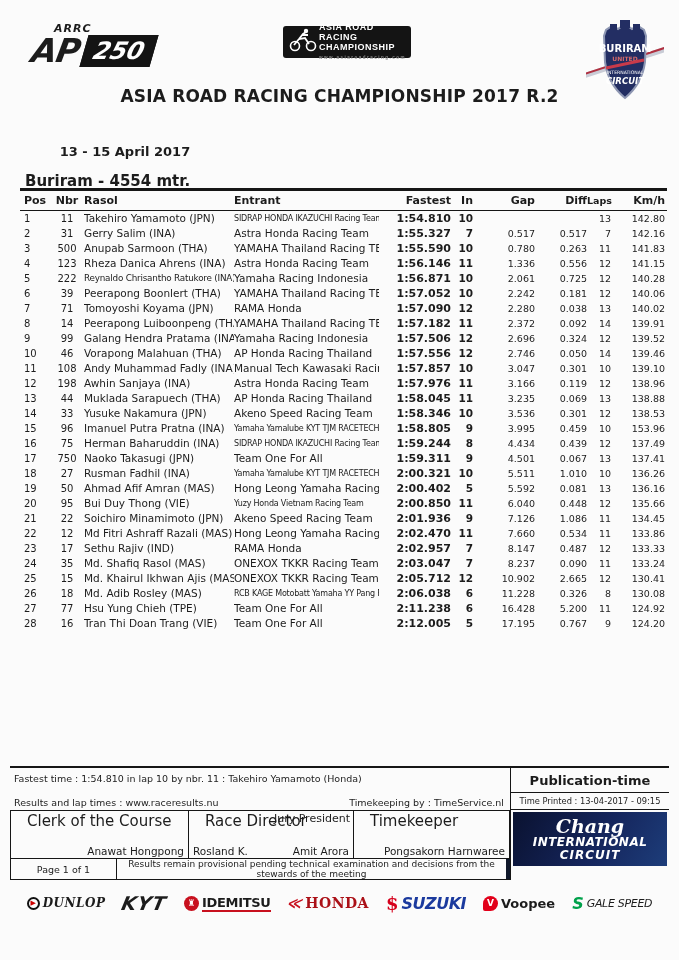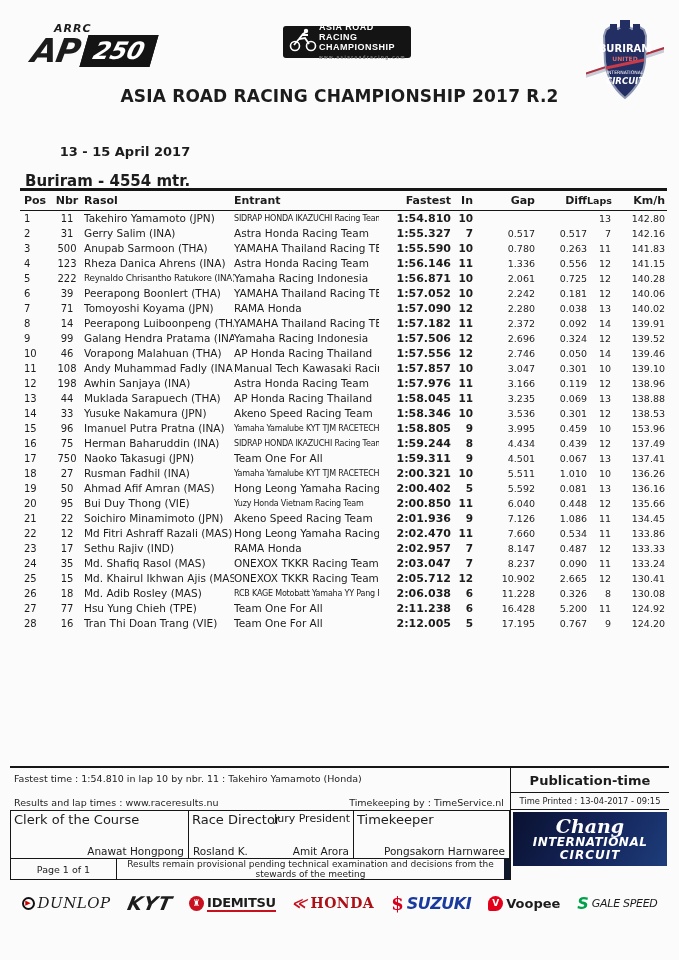--- a/index.html
+++ b/index.html
@@ -58,49 +58,49 @@
   td.smn { font-size:8.8px; letter-spacing:-.2px; }
 
   
   .footer { position:absolute; top:766px; left:10px; width:659px; display:flex;
             border-top:2px solid #161616; font-size:9.5px; }
   .f-left { width:500px; }
   .f-r1 { height:22px; padding:5px 0 0 4px; }
   .f-r2 { height:20px; display:flex; justify-content:space-between; align-items:flex-end; padding:0 6px 2px 4px; }
   .officials { display:flex; border-top:1px solid #161616; border-left:1px solid #161616; height:48px; }
   .ocell { position:relative; border-right:1px solid #161616; }
-  .ocell .olabel { position:absolute; top:1px; left:3px; font-size:13px;text-align:center; }
+  .ocell .olabel { position:absolute; top:1px; left:16px; font-size:15px;text-align:center; }
   .ocell .olabel2 { position:absolute; top:1px; right:3px; font-size:11px; }
   .ocell .oname { position:absolute; bottom:1px; right:4px; font-size:10.5px; }
   .ocell .oname2 { position:absolute; bottom:1px; left:4px; font-size:10.5px; }
   .o1 { width:178px; } .o2 { width:165px; } .o3 { width:156px; }
   .pagerow { display:flex; border-top:1px solid #161616; border-bottom:1px solid #161616;
              border-left:1px solid #161616; height:22px; }
   .pagecell { width:106px; border-right:1px solid #161616; display:flex; align-items:center; justify-content:center; font-size:9.5px; }
-  .provcell { flex:1; border-right:6px solid #0f172a; display:flex; align-items:center; justify-content:center;
+  .provcell { flex:1; border-right:4px solid #0f172a; display:flex; align-items:center; justify-content:center;
               font-size:9px; text-align:center; }
   .f-right { width:159px; border-left:1.5px solid #161616; }
   .pub { height:24px; display:flex; align-items:center; justify-content:center;
          font-size:13px; font-weight:bold; }
   .printed { height:18px; border-top:1px solid #161616; border-bottom:1px solid #161616;
              display:flex; align-items:center; justify-content:center; font-size:8.3px; }
   .chang { height:54px; margin:2px 2px 0 2px; background:linear-gradient(120deg,#0a1230 0%,#15255c 55%,#1d3d7a 100%);
            color:#fff; display:flex; flex-direction:column; align-items:center; justify-content:center; }
   .chang .c1t { font-family:"DejaVu Serif","Liberation Serif",serif; font-style:italic; font-weight:bold;
                 font-size:19px; line-height:19px; }
   .chang .c2t { font-style:italic; font-size:12px; font-weight:bold; letter-spacing:.5px; line-height:13px; }
   .chang .c3t { font-style:italic; font-size:12px; font-weight:bold; letter-spacing:1px; line-height:13px; }
   .f-right .empty { height:14px; }
 
   
   .sponsors { position:absolute; top:888px; left:0; width:679px; height:30px;
               display:flex; align-items:center; justify-content:center; gap:17px; }
   .sp { display:flex; align-items:center; gap:3px; white-space:nowrap; }
-  .sp-dunlop .txt { font-family:"DejaVu Serif","Liberation Serif",serif; font-weight:normal; font-style:italic;
-                    font-size:15px; letter-spacing:.5px; }
+  .sp-dunlop .txt { font-family:"DejaVu Serif","Liberation Serif",serif; font-weight:bold; font-style:italic;
+                    font-size:12px; letter-spacing:.5px; }
   .sp-dunlop .ic { width:13px; height:13px; border:2px solid #111; border-radius:50%; color:#c00;
                    font-size:7px; display:flex; align-items:center; justify-content:center; font-weight:bold; }
   .sp-kyt .txt { font-weight:900; font-style:italic; font-size:19px; transform:skewX(-12deg); letter-spacing:1px; }
   .sp-idemitsu .ic { width:15px; height:15px; background:#c8101e; border-radius:50%; color:#fff; font-size:9px;
                      display:flex; align-items:center; justify-content:center; font-weight:bold; }
   .sp-idemitsu .txt { font-weight:900; font-size:13px; letter-spacing:-.3px; border-bottom:2px solid #c8101e; }
   .sp-honda .wing { color:#c8101e; font-size:14px; font-weight:900; transform:skewX(-20deg); }
   .sp-honda .txt { font-family:"DejaVu Serif","Liberation Serif",serif; font-weight:bold; font-size:14px; color:#ab1017; letter-spacing:.5px; }
   .sp-suzuki .ic { color:#d6001c; font-weight:900; font-size:18px; font-family:"DejaVu Serif",serif; }
   .sp-suzuki .txt { color:#1b3a9e; font-weight:900; font-style:italic; font-size:16px; letter-spacing:-.5px; }

